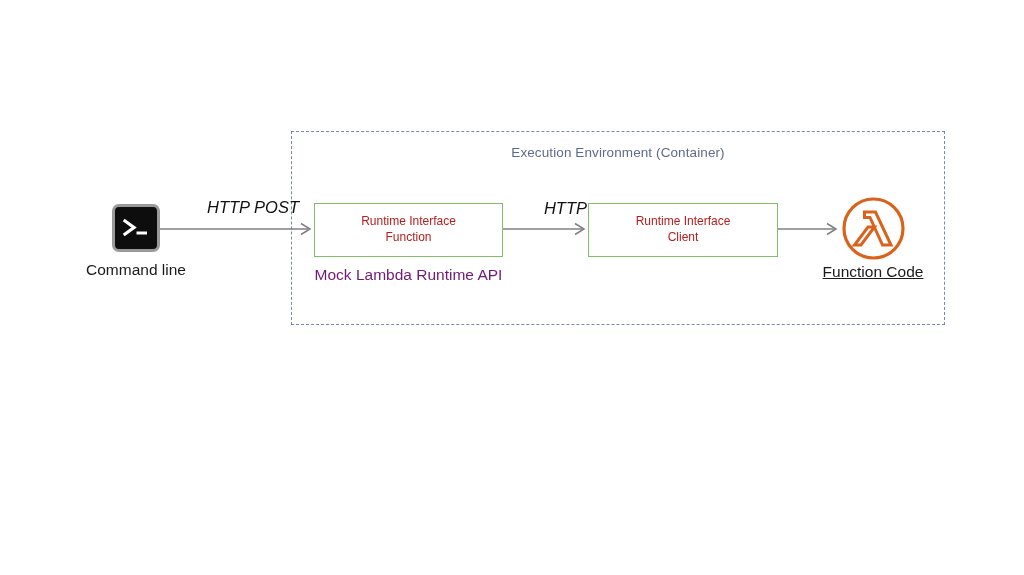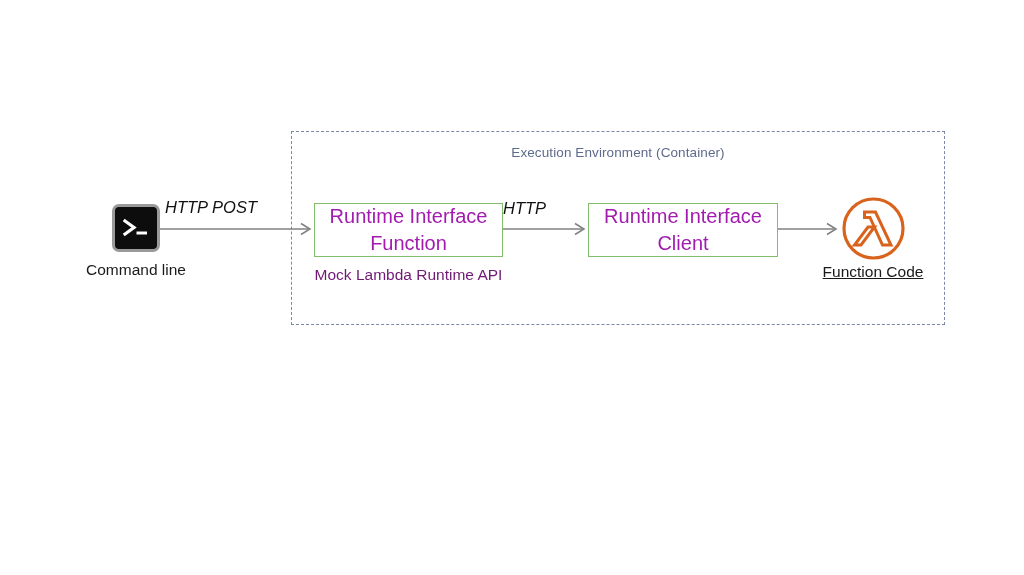--- a/index.html
+++ b/index.html
@@ -39,25 +39,25 @@
     white-space: nowrap;
   }
 
   
   .proc-box {
     position: absolute;
     box-sizing: border-box;
     border: 1.6px solid #82bd6c;
     background: #ffffff;
     display: flex;
-    align-items: flex-end;
+    align-items: center;
     justify-content: center;
     text-align: center;
-    color: #a21caf;
-    font-size: 20px;
+    color: #b91c1c;
+    font-size: 12px;
     line-height: 1.32;
   }
   #box-rie {
     left: 314px;
     top: 203px;
     width: 189px;
     height: 54px;
   }
   #box-ric {
     left: 588px;
@@ -131,21 +131,21 @@
   }
   #arrow-1 { left: 160px; top: 218px; width: 156px; height: 22px; }
   #arrow-2 { left: 503px; top: 218px; width: 87px; height: 22px; }
   #arrow-3 { left: 778px; top: 218px; width: 64px; height: 22px; }
 
   
   .arrow-label {
     position: absolute;
     font-style: italic;
     color: #111111;
-    text-align: left;
+    text-align: right;
     white-space: nowrap;
   }
   #label-http {
     left: 165px;
     top: 198px;
     width: 134px;
     font-size: 16.5px;
   }
   #label-json {
     left: 503px;

